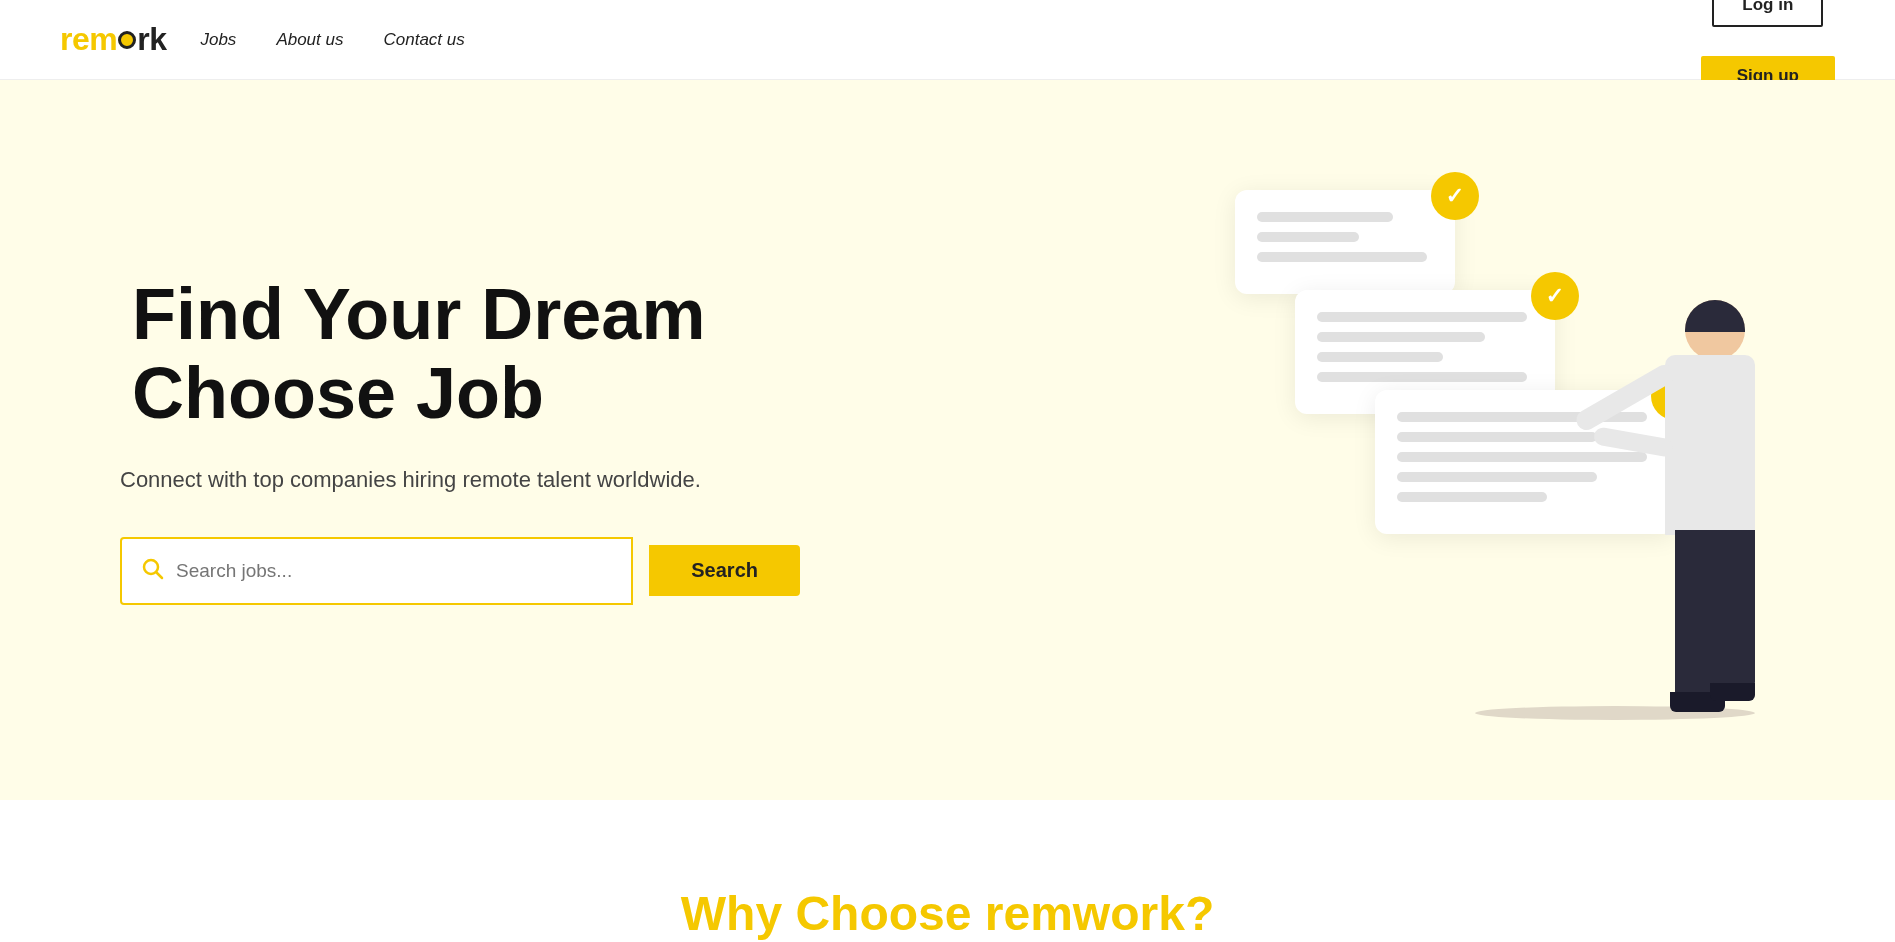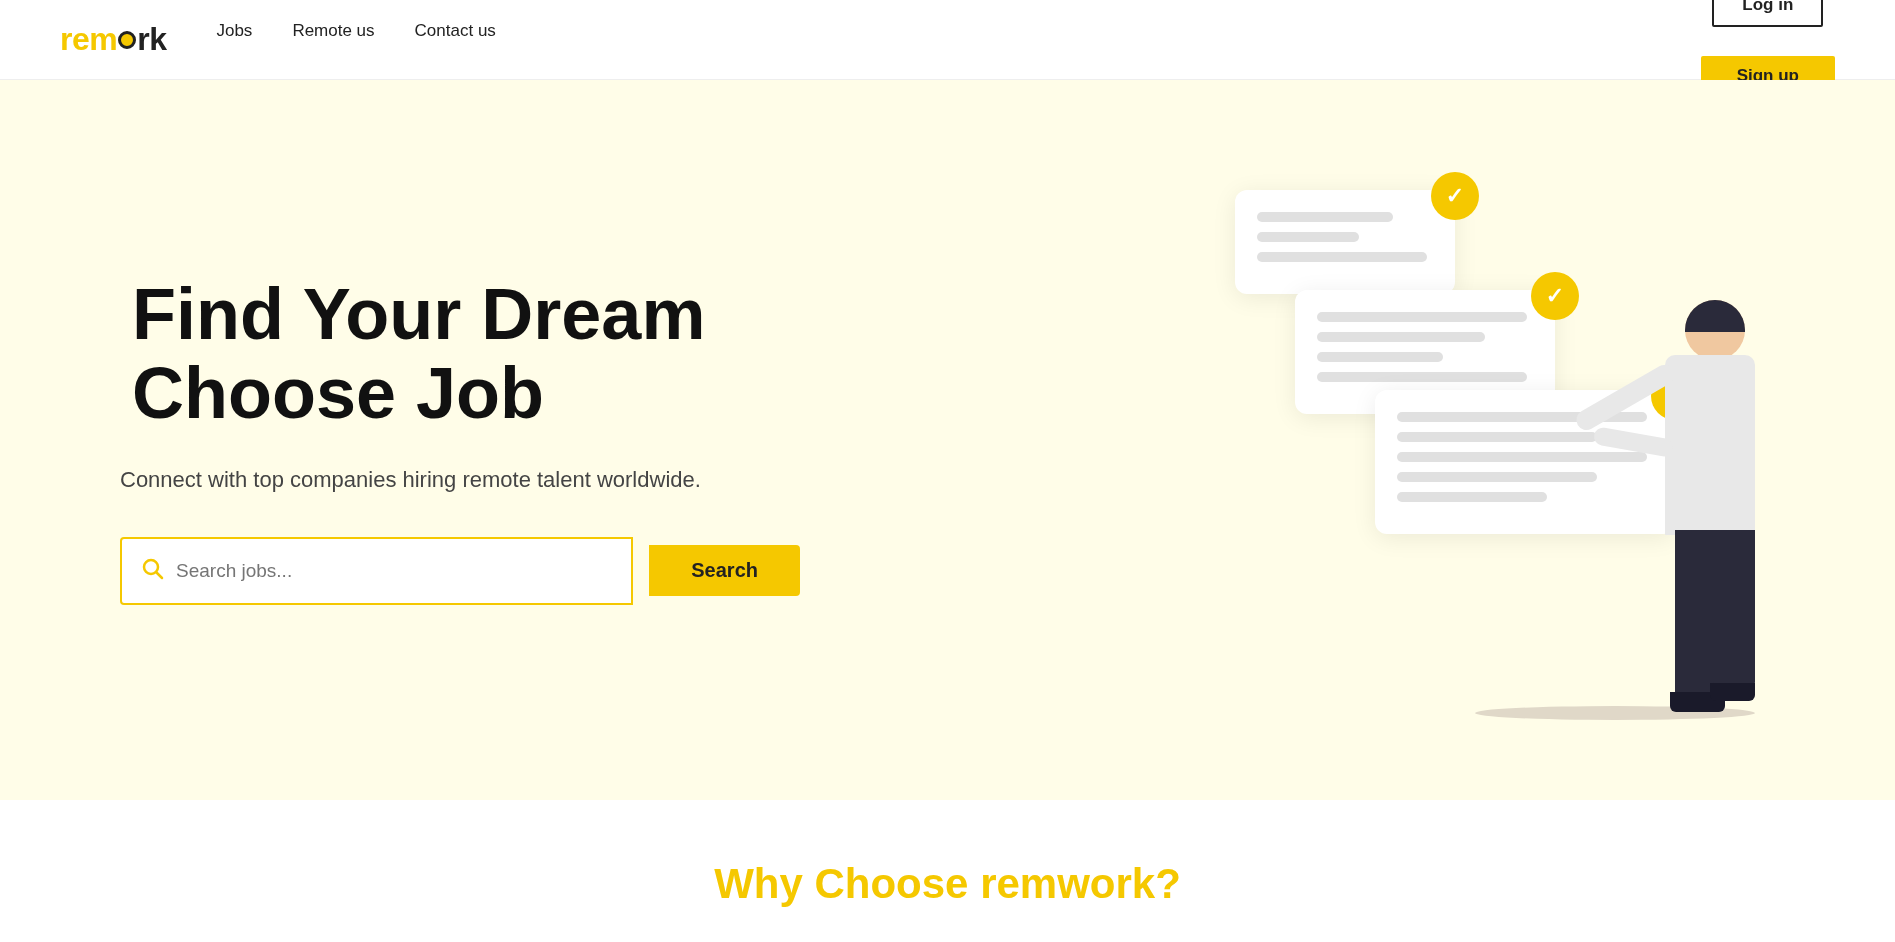--- a/index.html
+++ b/index.html
@@ -10,39 +10,40 @@
       display: flex;
       align-items: center;
       justify-content: space-between;
       padding: 0 60px;
       height: 80px;
       background: #fff;
       border-bottom: 1px solid #eee;
     }
     .header-left {
       display: flex;
-      align-items: flex-start;
-      gap: 50px;
+      align-items: center;
+      gap: 34px;
     }
     .logo {
       font-size: 32px;
       font-weight: 700;
       color: #222;
       letter-spacing: -0.5px;
     }
     .nav {
       display: flex;
       gap: 40px;
       list-style: none;
     }
     .nav li a {
       text-decoration: none;
       color: #222;
       font-size: 17px;
       font-weight: 500;
+      font-style: italic;
     }
     .header-right {
       display: flex;
       align-items: center;
       gap: 16px;
       flex-direction: column;
     }
     .btn-login {
       padding: 10px 28px;
       border: 2px solid #222;
@@ -309,39 +310,40 @@
       border-radius: 50%;
     }
 
     
     .why-section {
       background: #fff;
       padding: 60px 120px 40px;
       text-align: center;
     }
     .why-title {
-      font-size: 42px;
+      font-size: 48px;
       font-weight: 800;
       color: #f5c800;
+      margin-top: 26px;
     }
   </style>
 </head>
 <body>
 
 <header class="header">
   <div class="header-left">
 
     <div class="logo">
       <span style="color:#f5c800;">rem</span><span style="display:inline-block;width:18px;height:18px;border-radius:50%;background:#f5c800;border:3px solid #222;vertical-align:middle;margin:0 1px;position:relative;top:-2px;"></span><span>rk</span>
     </div>
 
     <nav>
       <ul class="nav">
         <li><a>Jobs</a></li>
-        <li><a>Remote us</a></li>
+        <li><a>About us</a></li>
         <li><a>Contact us</a></li>
       </ul>
     </nav>
   </div>
   <div class="header-right">
     <button class="btn-login">Log in</button>
     <button class="btn-signup">Sign up</button>
   </div>
 </header>
 

